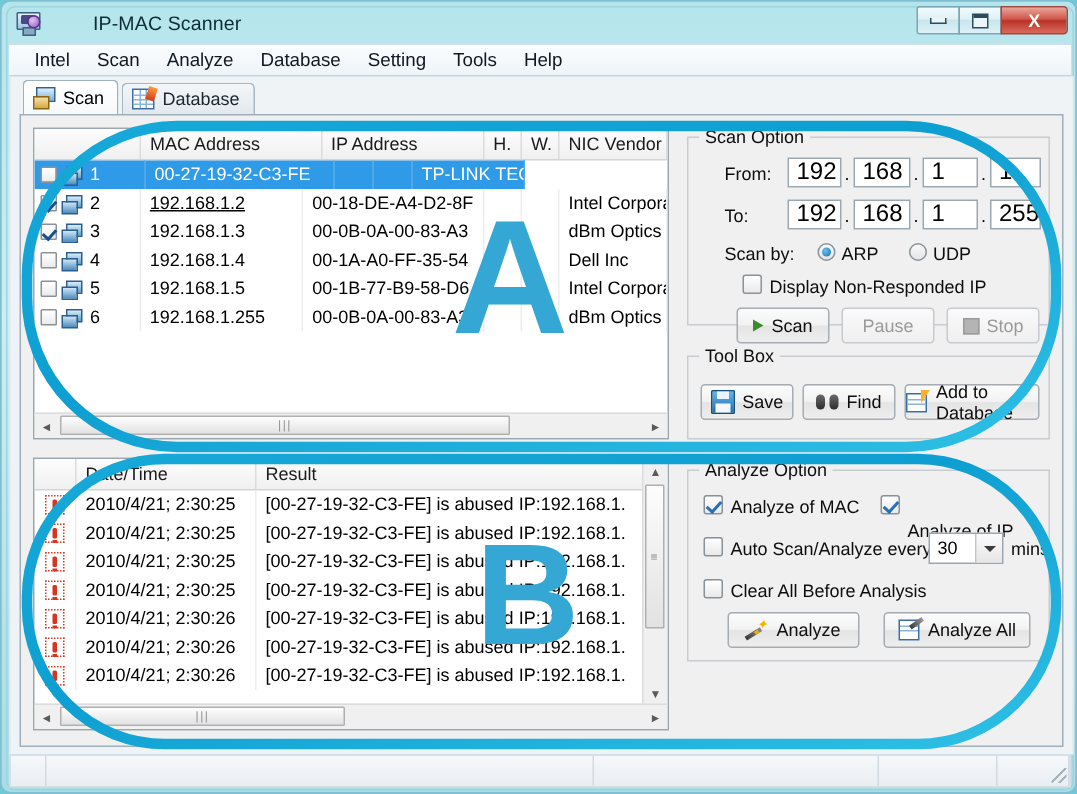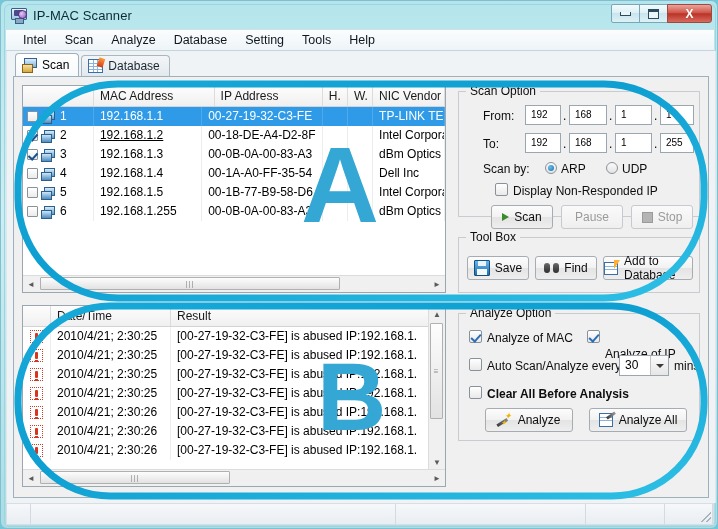--- a/index.html
+++ b/index.html
@@ -45,21 +45,21 @@
   .title-ico .base{
     position:absolute;left:4px;top:11px;width:7px;height:4px;
     background:#8aa8c4;border:1px solid #3a5f85;
   }
   .title-ico .lens{
     position:absolute;left:7px;top:3px;width:7px;height:7px;border-radius:50%;
     background:radial-gradient(circle at 35% 35%,#e3c6f5,#8e59c0);
     border:1px solid #5a3080;
   }
   .title-text{
-    font-size:13px;color:#0b2b36;letter-spacing:.1px;
+    font-size:13px;color:#0b2b36;letter-spacing:.1px;margin-left:29px;
   }
   .winbtns{
     position:absolute;right:7px;top:3px;display:flex;align-items:center;
   }
   .wb{
     width:29px;height:19px;box-sizing:border-box;
     border:1px solid #7ba6b8;
     background:linear-gradient(180deg,#f2fbfd 0%,#dff0f5 45%,#c8e5ee 50%,#ddf1f6 100%);
     display:flex;align-items:center;justify-content:center;
     margin-left:-1px;
@@ -190,21 +190,21 @@
     background:linear-gradient(180deg,#fdfdfd,#e2e2e2);
     border:1px solid #b0b0b0;border-radius:1px;
     display:flex;align-items:center;justify-content:center;
     font-size:8px;color:#909090;letter-spacing:1px;
   }
   
   .lbl{position:absolute;font-size:12px;color:#0d0d0d;}
   .oct{
     position:absolute;box-sizing:border-box;height:20px;
     border:1px solid #9aa7b0;background:#fff;
-    font-size:10px;line-height:18px;padding-left:5px;color:#000;
+    font-size:16px;line-height:18px;padding-left:5px;color:#000;
   }
   .dot{position:absolute;font-size:12px;color:#000;}
   .radio{
     position:absolute;width:12px;height:12px;border-radius:50%;box-sizing:border-box;
     border:1px solid #8a9299;background:linear-gradient(180deg,#fafafa,#e4e4e4);
   }
   .radio.on:after{
     content:"";position:absolute;left:2px;top:2px;width:6px;height:6px;border-radius:50%;
     background:radial-gradient(circle at 35% 35%,#68c0ef,#1a6fae);
   }
@@ -345,21 +345,20 @@
         <div id="scan-rows">
             <div class="lv-row sel">
               <div class="cbcell" style="width:74px;">
                 <span class="chk"></span>
                 <span class="pcico">
                   <i class="a"></i>
                   <i class="b"></i>
                 </span>
                 <span class="num">1</span>
               </div>
-              <div style="width:113px;">192.168.1.1</div>
               <div style="width:126px;">00-27-19-32-C3-FE</div>
               <div style="width:26px;"></div>
               <div style="width:26px;"></div>
               <div style="width:75px;">TP-LINK TECHNOLOGIES CO.,LTD.</div>
             </div>
             <div class="lv-row">
               <div class="cbcell" style="width:74px;">
                 <span class="chk on"></span>
                 <span class="pcico">
                   <i class="a"></i>
@@ -598,21 +597,21 @@
         <span class="lbl" style="left:28px;top:45px;">Auto Scan/Analyze every</span>
         <span class="combo" style="left:160px;top:41px;width:50px;">
           <span>30</span>
           <span class="arrowbox">
               <i class="caret"></i>
             </span>
         </span>
         <span class="lbl" style="left:215px;top:45px;">mins</span>
 
         <span class="cbx" style="left:10px;top:72px;"></span>
-        <span class="lbl" style="left:28px;top:73px;font-weight:bold;">Clear All Before Analysis</span>
+        <span class="lbl" style="left:28px;top:73px;">Clear All Before Analysis</span>
 
         <span class="btn" style="left:26px;top:94px;width:88px;">
           <i class="ico-wand">
               <i class="stick"></i>
               <i class="st1">✦</i>
               <i class="st2">✦</i>
             </i>
           <span>Analyze</span>
         </span>
         <span class="btn" style="left:130px;top:94px;width:98px;">

